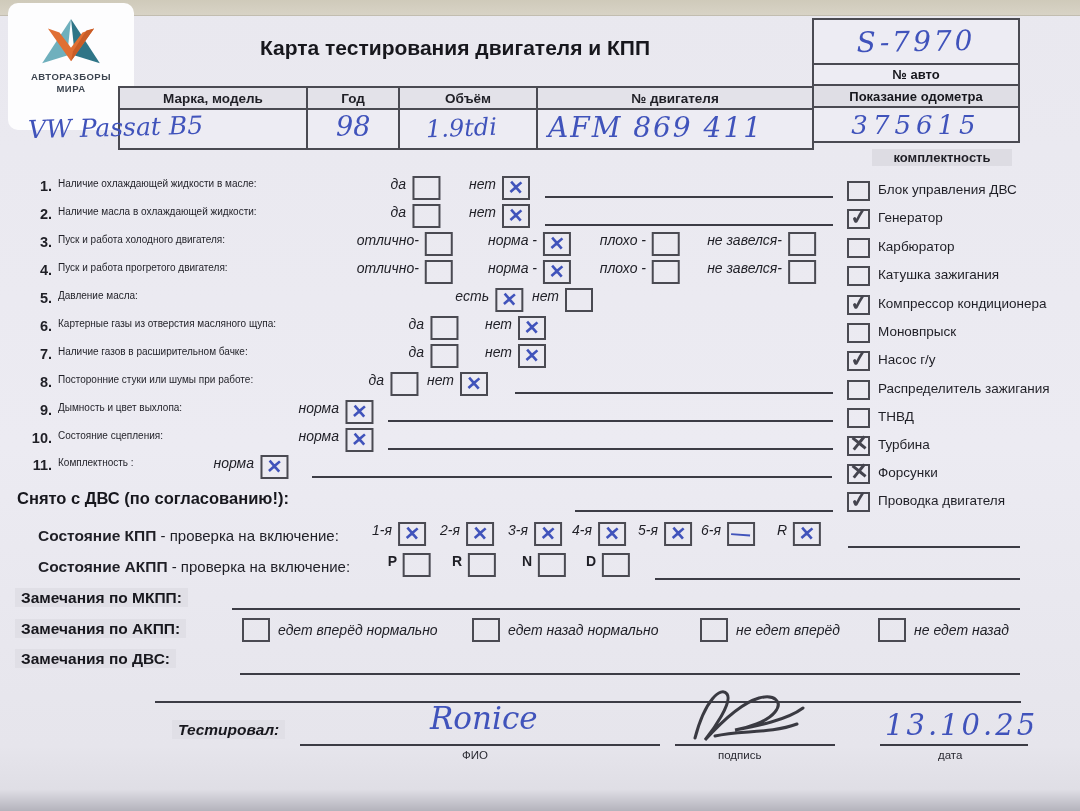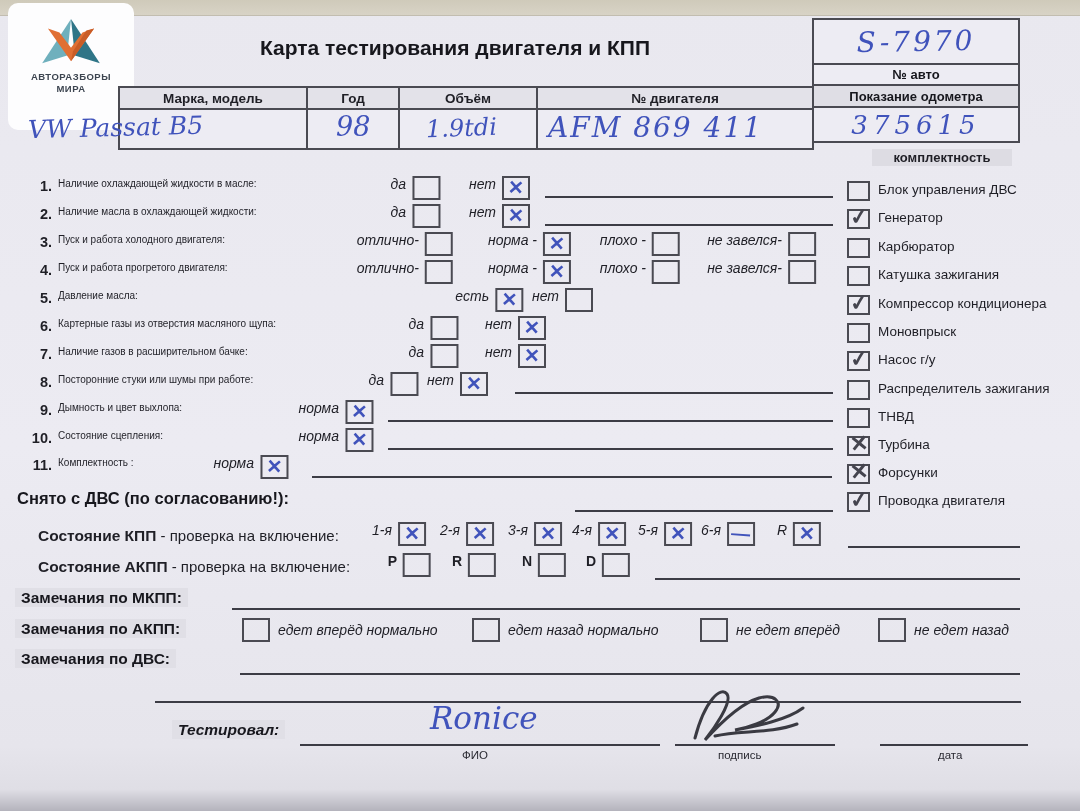--- a/index.html
+++ b/index.html
@@ -497,17 +497,18 @@
   <span class="hw" style="position:absolute;left:430px;top:700px;font-size:31px;">Ronice</span>
   <div class="ln" style="left:300px;top:744px;width:360px"></div>
   <div class="sublab" style="left:462px;top:749px">ФИО</div>
 
   <svg class="sig" width="125" height="72" viewBox="0 0 125 72">
     <path d="M10 60 C20 22 36 8 42 16 C48 24 28 52 20 62 C40 40 60 24 74 20 C90 16 98 24 90 34 C82 44 62 50 50 52 C72 48 102 42 118 30 M30 58 C55 52 85 56 112 46" stroke="#3a3a42" fill="none" stroke-width="3" stroke-linecap="round"></path>
   </svg>
   <div class="ln" style="left:675px;top:744px;width:160px"></div>
   <div class="sublab" style="left:718px;top:749px">подпись</div>
 
+  <span class="hw" style="position:absolute;left:885px;top:708px;font-size:29px;letter-spacing:3px;">13.10.25</span>
   <div class="ln" style="left:880px;top:744px;width:148px"></div>
   <div class="sublab" style="left:938px;top:749px">дата</div>
 
   <div class="edge-bottom"></div>
 </div>
 
 </body></html>

